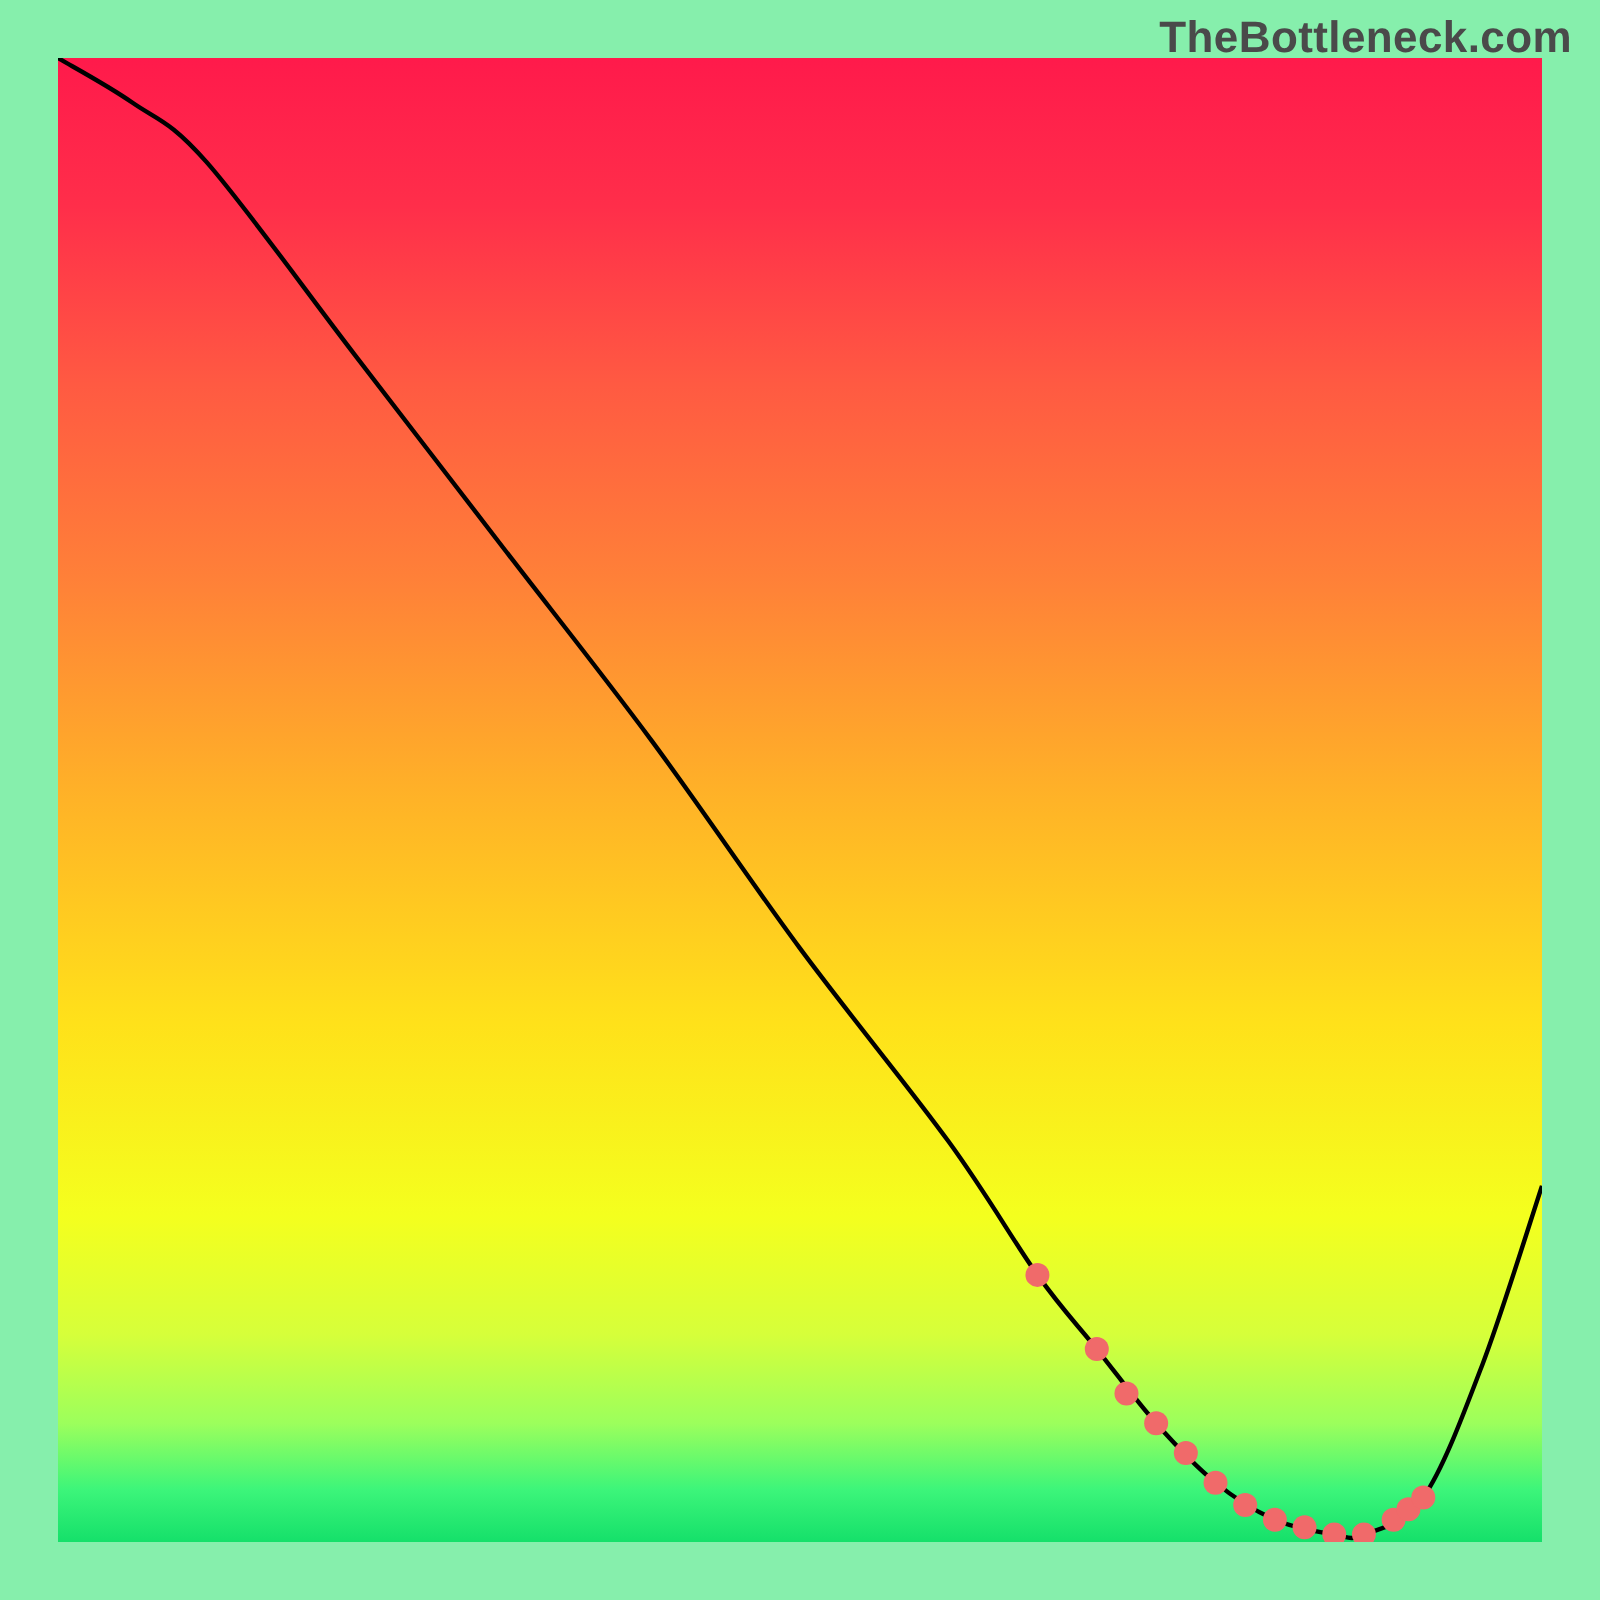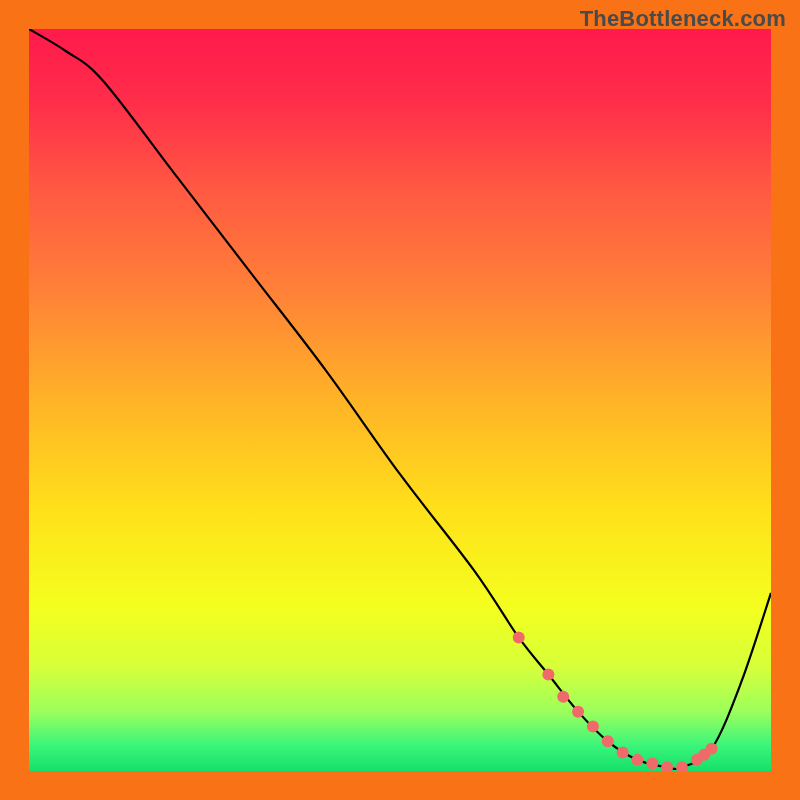--- a/index.html
+++ b/index.html
@@ -7,21 +7,21 @@
     width: 800px;
     height: 800px;
     background: #000;
     overflow: hidden;
     font-family: Arial, Helvetica, sans-serif;
   }
   .frame {
     position: relative;
     width: 800px;
     height: 800px;
-    background: #f97316;
+    background: #86efac;
   }
   .watermark {
     position: absolute;
     top: 6px;
     right: 14px;
     color: #4a4a4a;
     font-size: 22px;
     font-weight: 600;
     letter-spacing: 0.2px;
     z-index: 5;

